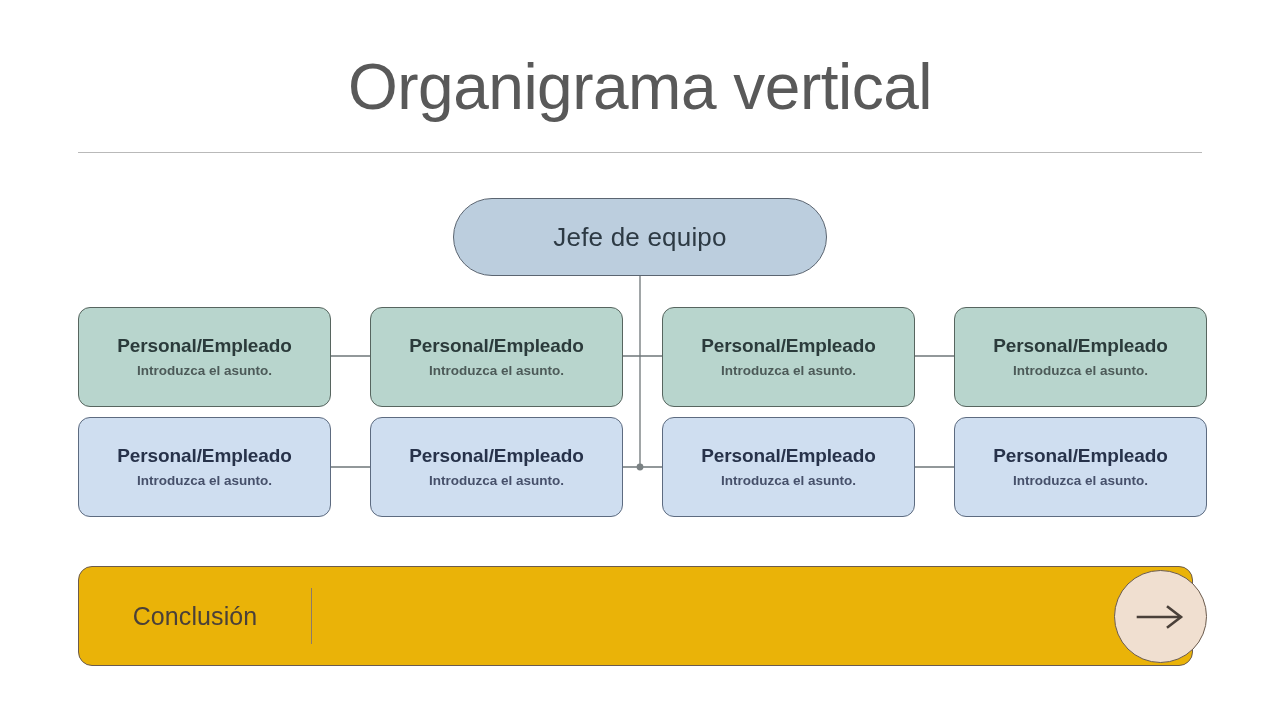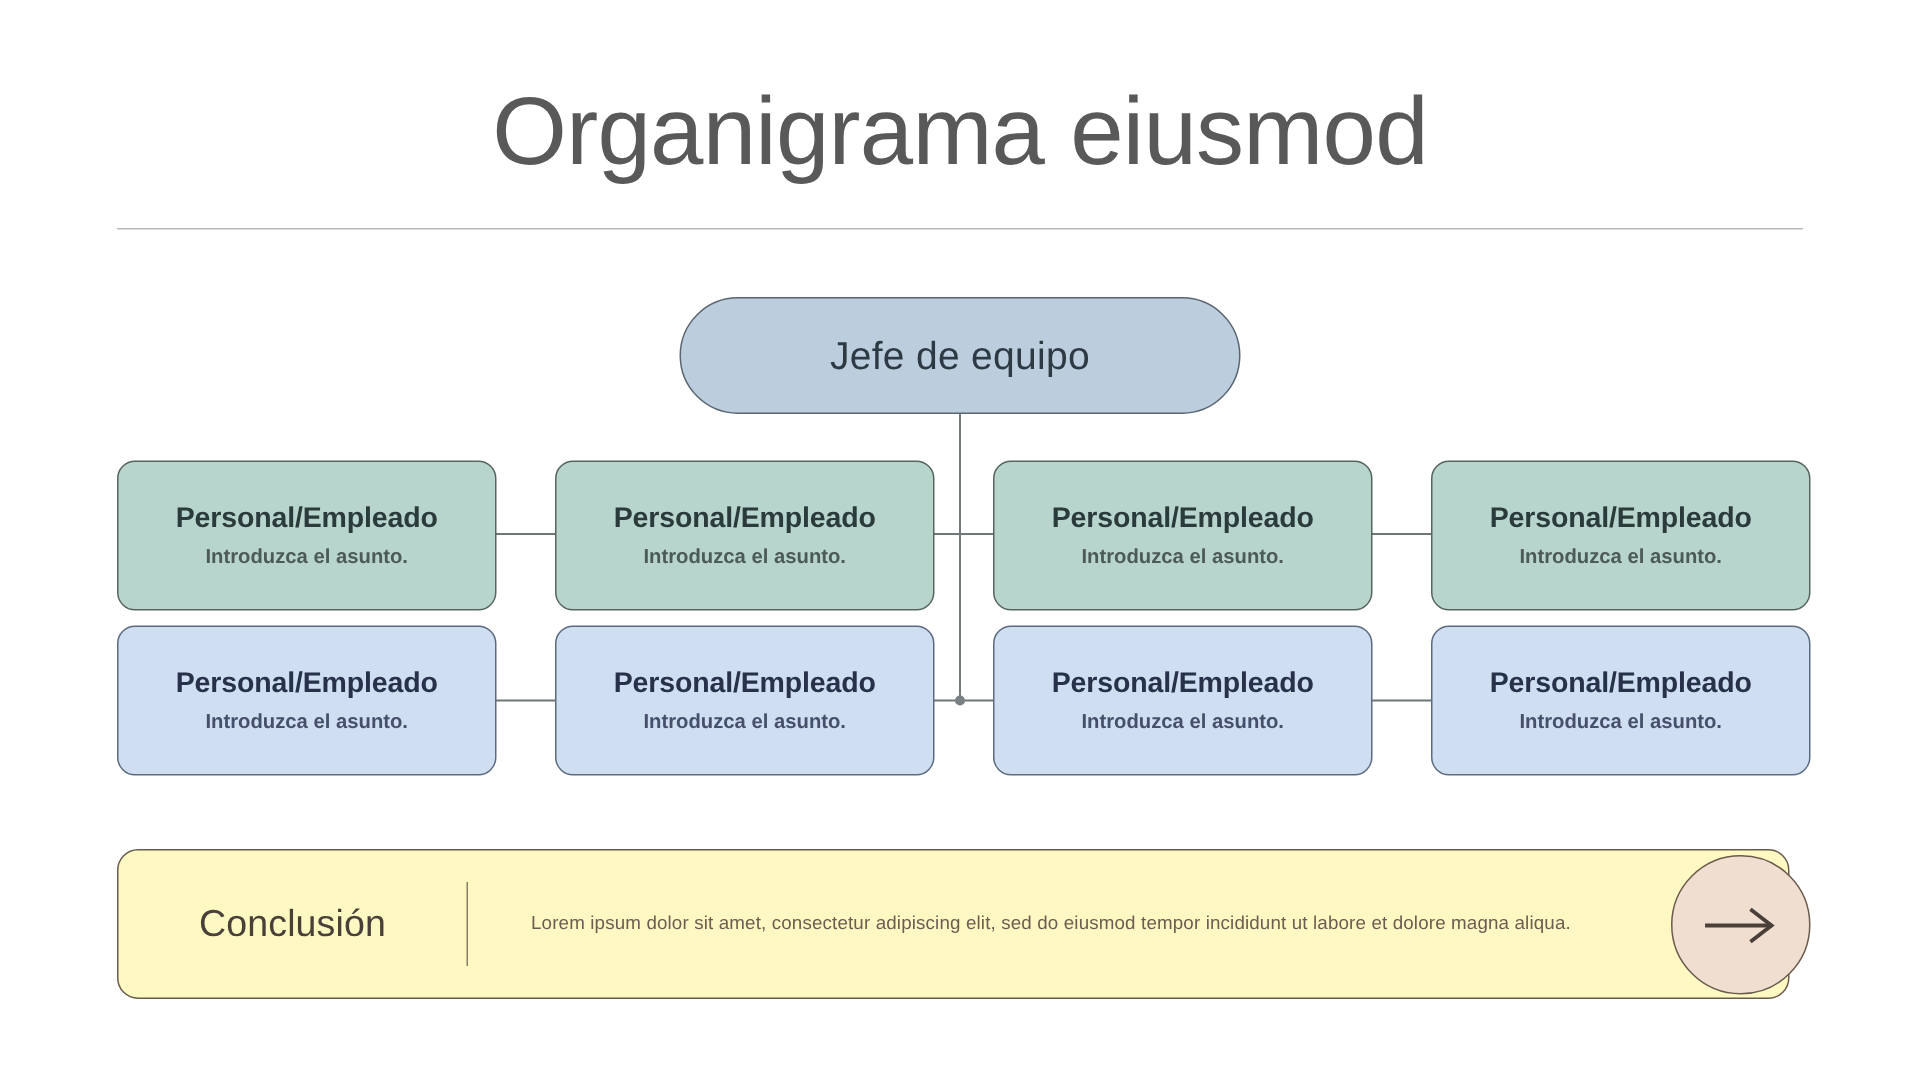--- a/index.html
+++ b/index.html
@@ -118,21 +118,21 @@
   .row-green .node-emp .node-sub { color: #4c5a58; }
   .row-blue  .node-emp .node-sub { color: #46506a; }
 
   
   .conclusion {
     position: absolute;
     left: 78px;
     top: 566px;
     width: 1115px;
     height: 100px;
-    background: #fef9c3;
+    background: #eab308;
     border: 1px solid #6b5b4d;
     border-radius: 14px;
     display: flex;
     align-items: center;
     z-index: 2;
   }
 
   .conclusion-label {
     font-size: 25px;
     font-weight: 400;
@@ -169,21 +169,21 @@
     display: flex;
     align-items: center;
     justify-content: center;
     cursor: pointer;
     z-index: 2;
   }
 </style>
 </head>
 <body>
 
-<div class="slide-title">Organigrama eiusmod</div>
+<div class="slide-title">Organigrama vertical</div>
 
 <div class="title-rule"></div>
 
 <svg class="connectors" viewBox="0 0 1280 720" width="1280" height="720">
 
   <line x1="640" y1="276" x2="640" y2="467" stroke="#6e7678" stroke-width="1.3"></line>
 
   <line x1="330" y1="356" x2="372" y2="356" stroke="#6e7678" stroke-width="1.3"></line>
   <line x1="622" y1="356" x2="663" y2="356" stroke="#6e7678" stroke-width="1.3"></line>
   <line x1="914" y1="356" x2="956" y2="356" stroke="#6e7678" stroke-width="1.3"></line>
@@ -237,21 +237,20 @@
       <div class="node-title">Personal/Empleado</div>
       <div class="node-sub">Introduzca el asunto.</div>
     </div>
   </div>
 
 </div>
 
 <div class="conclusion">
   <div class="conclusion-label">Conclusión</div>
   <div class="conclusion-divider"></div>
-  <div class="conclusion-text">Lorem ipsum dolor sit amet, consectetur adipiscing elit, sed do eiusmod tempor incididunt ut labore et dolore magna aliqua.</div>
 </div>
 
 <div class="next-button">
   <svg width="52" height="26" viewBox="0 0 52 26">
     <line x1="3" y1="13" x2="45" y2="13" stroke="#4a4039" stroke-width="2.6" stroke-linecap="square"></line>
     <polyline points="33,3 46,13 33,23" fill="none" stroke="#4a4039" stroke-width="2.6" stroke-linecap="square" stroke-linejoin="miter"></polyline>
   </svg>
 </div>
 
 </body></html>

